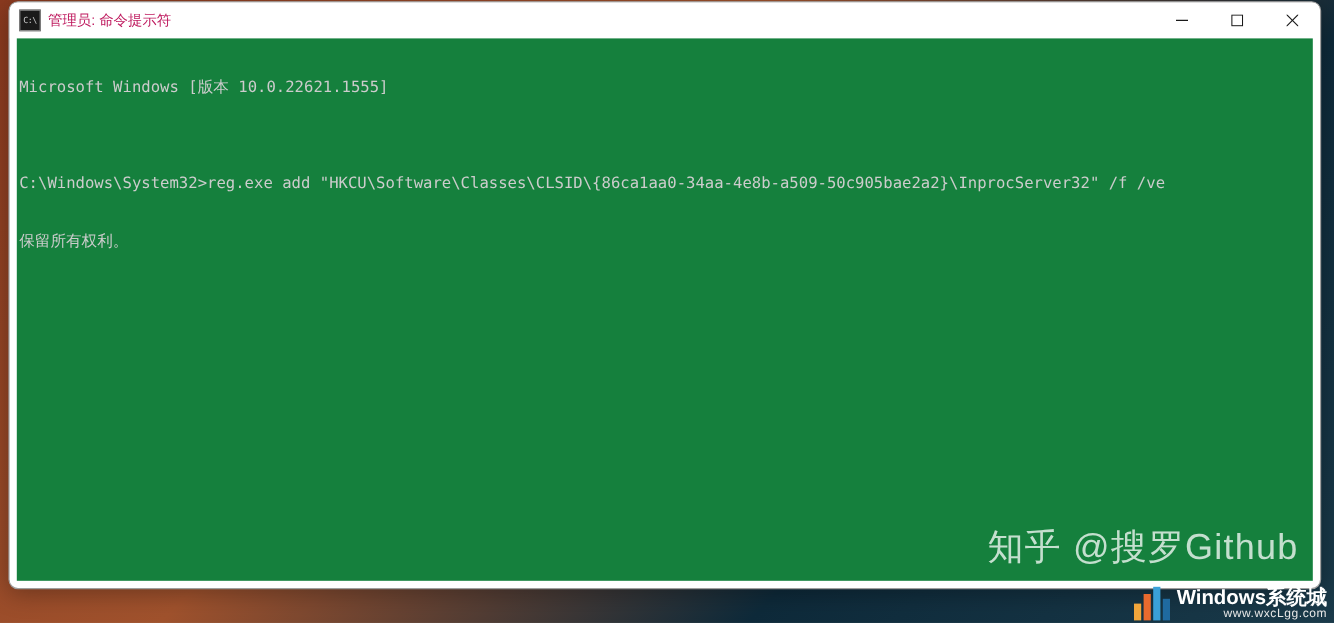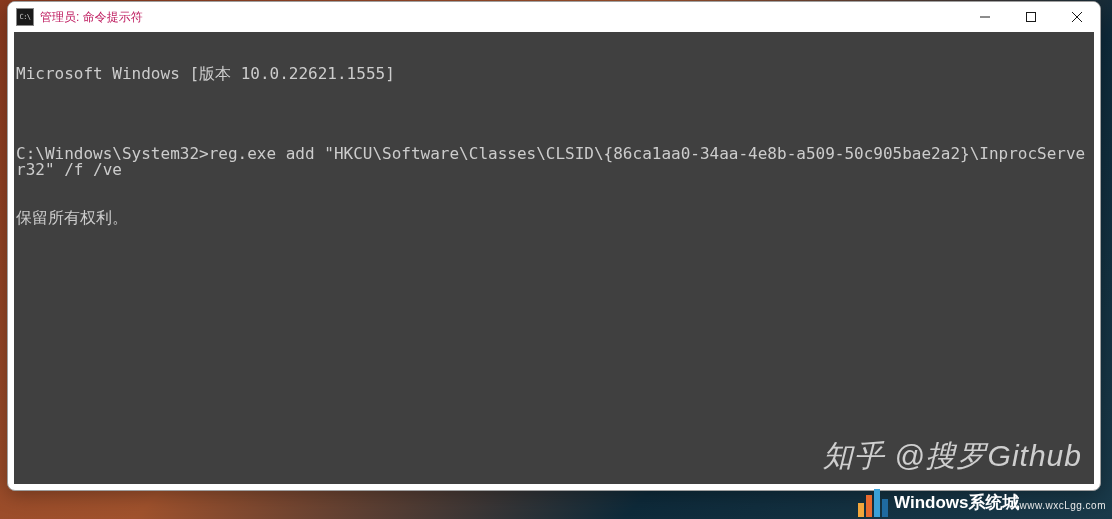--- a/index.html
+++ b/index.html
@@ -67,25 +67,25 @@
     display: flex;
     align-items: center;
     justify-content: center;
     color: #1a1a1a;
     font-size: 10px;
     cursor: pointer;
   }
   .win-btn svg { width: 10px; height: 10px; }
   .terminal {
     flex: 1;
-    background: #404040;
+    background: #15803d;
     margin: 0 6px 6px 6px;
     padding: 2px 0 0 2px;
     font-family: "NSimSun", "SimSun", "Consolas", monospace;
-    font-size: 16px;
+    font-size: 13px;
     color: #cccccc;
     line-height: 16px;
     white-space: pre-wrap;
     word-break: break-all;
     overflow: hidden;
     position: relative;
   }
   .term-line { margin: 0; padding: 0; }
   .cursor {
     display: inline-block;
@@ -98,21 +98,20 @@
   .watermark1 {
     position: absolute;
     right: 30px;
     bottom: 42px;
     font-size: 30px;
     font-weight: 500;
     color: rgba(255,255,255,0.75);
     font-family: "Microsoft YaHei", sans-serif;
     letter-spacing: 1px;
     pointer-events: none;
-    font-style: italic;
   }
   .watermark2 {
     position: absolute;
     right: 0;
     bottom: 0;
     display: flex;
     align-items: center;
     gap: 6px;
     padding: 4px 6px 2px 12px;
     pointer-events: none;
@@ -126,21 +125,21 @@
   .wm-bars span {
     width: 6px;
     display: block;
   }
   .wm-bars span:nth-child(1){ height: 14px; background: #f2a63b; }
   .wm-bars span:nth-child(2){ height: 22px; background: #e86a2e; }
   .wm-bars span:nth-child(3){ height: 28px; background: #3aa0d8; }
   .wm-bars span:nth-child(4){ height: 18px; background: #1f6aa0; }
   .wm-text {
     display: flex;
-    flex-direction: row;
+    flex-direction: column;
     line-height: 1.05;
     color: #ffffff;
     font-family: "Microsoft YaHei", sans-serif;
   }
   .wm-text .main { font-size: 17px; font-weight: 700; }
   .wm-text .sub  { font-size: 10px; letter-spacing: 0.5px; color: #e8e8e8; align-self: flex-end; text-align: center; }
 </style>
 </head>
 <body>
 

